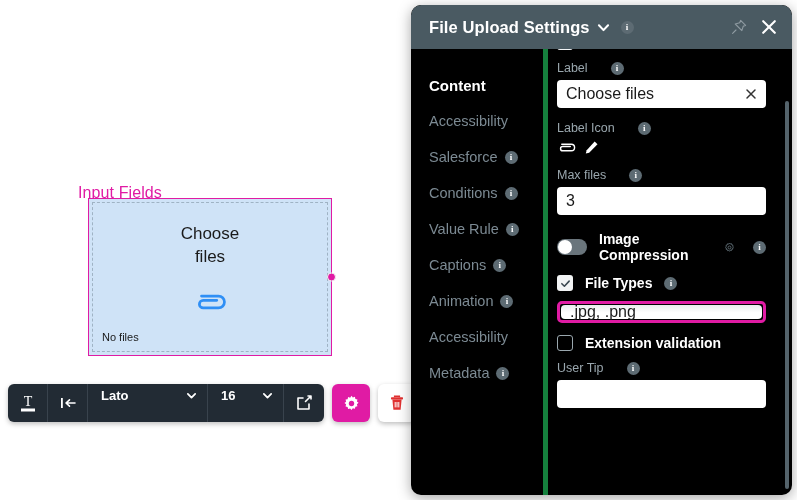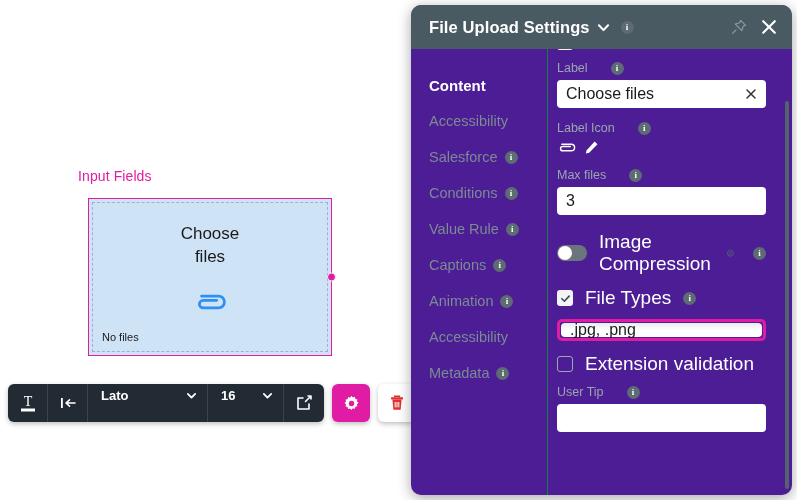--- a/index.html
+++ b/index.html
@@ -8,22 +8,22 @@
     background: #ffffff;
     font-family: "Liberation Sans", sans-serif;
     overflow: hidden;
   }
   #root { position: relative; width: 797px; height: 500px; }
 
   
   .canvas { position: absolute; inset: 0; background: #ffffff; }
 
   .group-label {
-    position: absolute; left: 78px; top: 168px;
-    font-size: 14px; color: #e01ba4; letter-spacing: .1px;
+    position: absolute; left: 78px; top: 184px;
+    font-size: 16px; color: #e01ba4; letter-spacing: .1px;
     white-space: nowrap;
   }
 
   .widget {
     position: absolute; left: 88px; top: 198px;
     width: 244px; height: 158px;
     border: 1.5px solid #e01ba4;
     background: #cfe3f7;
     padding: 3px;
   }
@@ -85,21 +85,21 @@
     display: flex; align-items: center; justify-content: center;
     box-shadow: 0 2px 5px rgba(0,0,0,.25);
   }
   .tb-btn.gear { background: #e01ba4; }
   .tb-btn.trash { background: #ffffff; }
 
   
   .panel {
     position: absolute; left: 411px; top: 5px;
     width: 381px; height: 490px;
-    background: #4c1d95;
+    background: #000000;
     border-radius: 10px;
     box-shadow: 0 3px 14px rgba(0,0,0,.35);
     overflow: hidden;
   }
   .panel-header {
     height: 44px; background: #4a5a62;
     display: flex; align-items: center;
     padding: 0 14px 0 18px;
     border-radius: 10px 10px 0 0;
   }
@@ -109,21 +109,21 @@
   }
   .title-chev { margin-left: 7px; display: inline-block; width: 13px; height: 13px; }
   .hdr-info { margin-left: 11px; }
   .hdr-right { margin-left: auto; display: flex; align-items: center; gap: 13px; }
 
   .panel-body { display: flex; height: 446px; position: relative; }
 
   .nav {
     width: 137px; flex: 0 0 137px;
     padding: 18px 0 0 18px;
-    border-right: 1px solid #15803d;
+    border-right: 5px solid #15803d;
   }
   .nav-item {
     display: flex; align-items: center; gap: 7px;
     height: 36px; font-size: 14.5px; color: #7c8a93;
     white-space: nowrap;
   }
   .nav-item.active { color: #ffffff; font-weight: bold; font-size: 15px; }
 
   .form {
     flex: 1; position: relative;
@@ -149,21 +149,21 @@
 
   .row-toggle { display: flex; align-items: center; gap: 12px; margin: 16px 0 12px; }
   .toggle {
     width: 30px; height: 16px; border-radius: 8px; background: #6a757c;
     position: relative; flex: 0 0 30px;
   }
   .toggle .knob {
     position: absolute; left: 1px; top: 1px;
     width: 14px; height: 14px; border-radius: 50%; background: #ffffff;
   }
-  .row-lbl { font-size: 19px; font-weight: normal; color: #ffffff; }
+  .row-lbl { font-size: 14px; font-weight: bold; color: #ffffff; }
 
   .row-check { display: flex; align-items: center; gap: 12px; margin: 12px 0 10px; }
   .cbox {
     width: 16px; height: 16px; border-radius: 3px; flex: 0 0 16px;
     display: flex; align-items: center; justify-content: center;
   }
   .cbox.on { background: #f2f4f5; }
   .cbox.off { border: 1.5px solid #9aa7ae; background: transparent; }
 
   .highlight-wrap {

